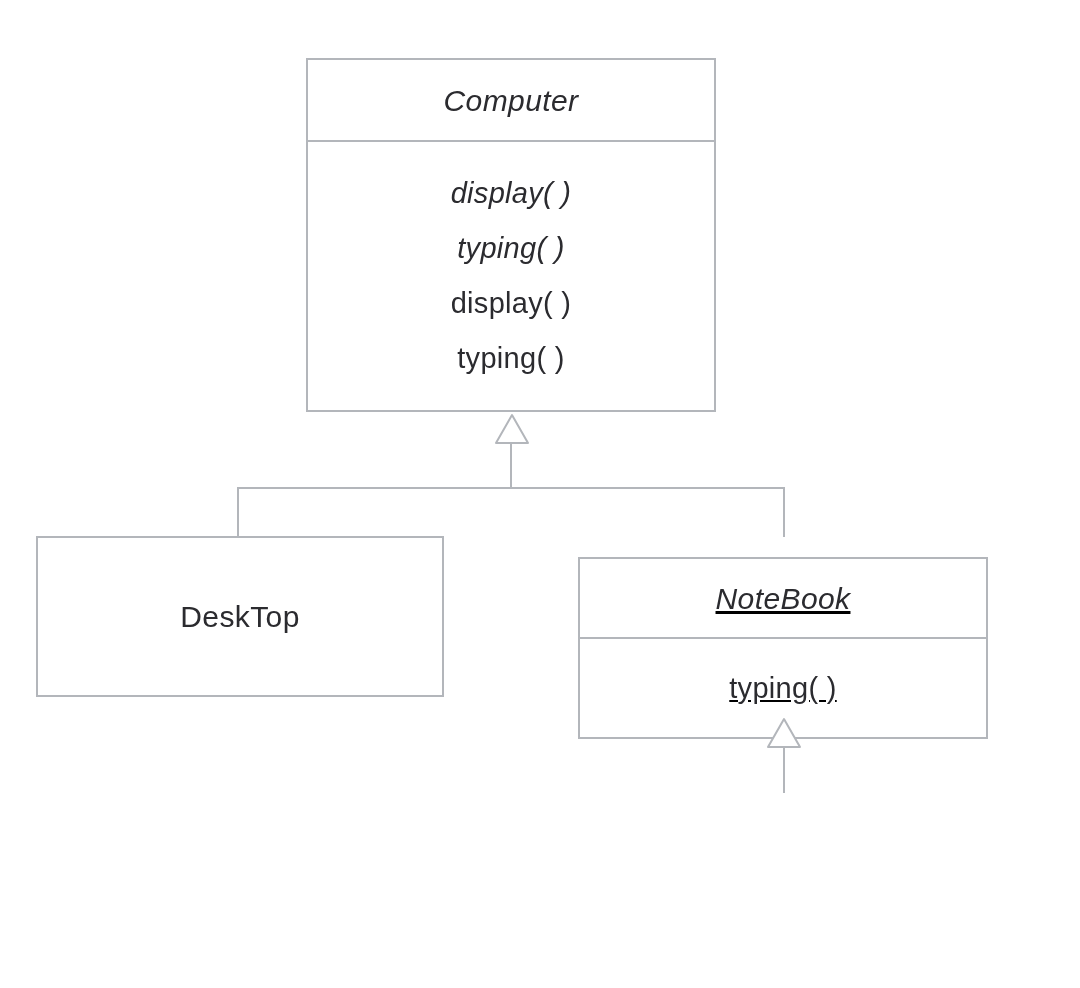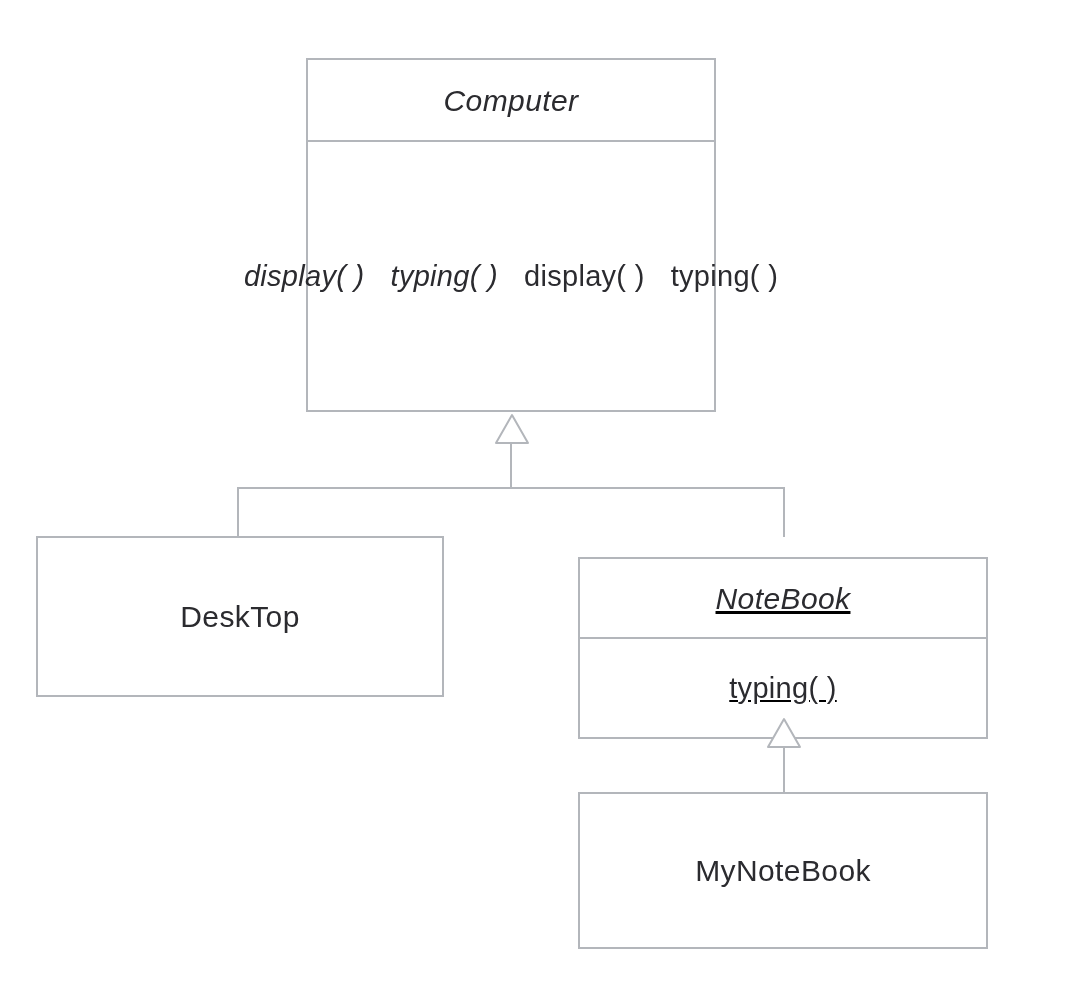--- a/index.html
+++ b/index.html
@@ -57,21 +57,21 @@
     white-space: nowrap;
     margin: 0;
   }
   .member.abstract {
     font-style: italic;
   }
 
   
   .members {
     display: flex;
-    flex-direction: row;
+    flex-direction: column;
     align-items: center;
     justify-content: center;
     gap: 26px;
     width: 100%;
   }
 
   
   .line {
     position: absolute;
     background: #b3b6bb;
@@ -136,19 +136,14 @@
     </div>
   </div>
 
   <div class="gen-arrow" style="left:766px; top:717px; width:36px; height:32px;">
     <svg width="36" height="32" viewBox="0 0 36 32">
       <polygon points="18,2 34,30 2,30" fill="#ffffff" stroke="#b3b6bb" stroke-width="2" stroke-linejoin="round"></polygon>
     </svg>
   </div>
   <div class="line v" style="left:783px; top:747px; height:46px;"></div>
 
-  <div class="uml-class" style="left:578px; top:792px; width:410px; height:157px;">
-    <div class="compartment" style="flex:1;">
-      <div class="class-name">MyNoteBook</div>
-    </div>
-  </div>
 
 </div>
 
 </body></html>

